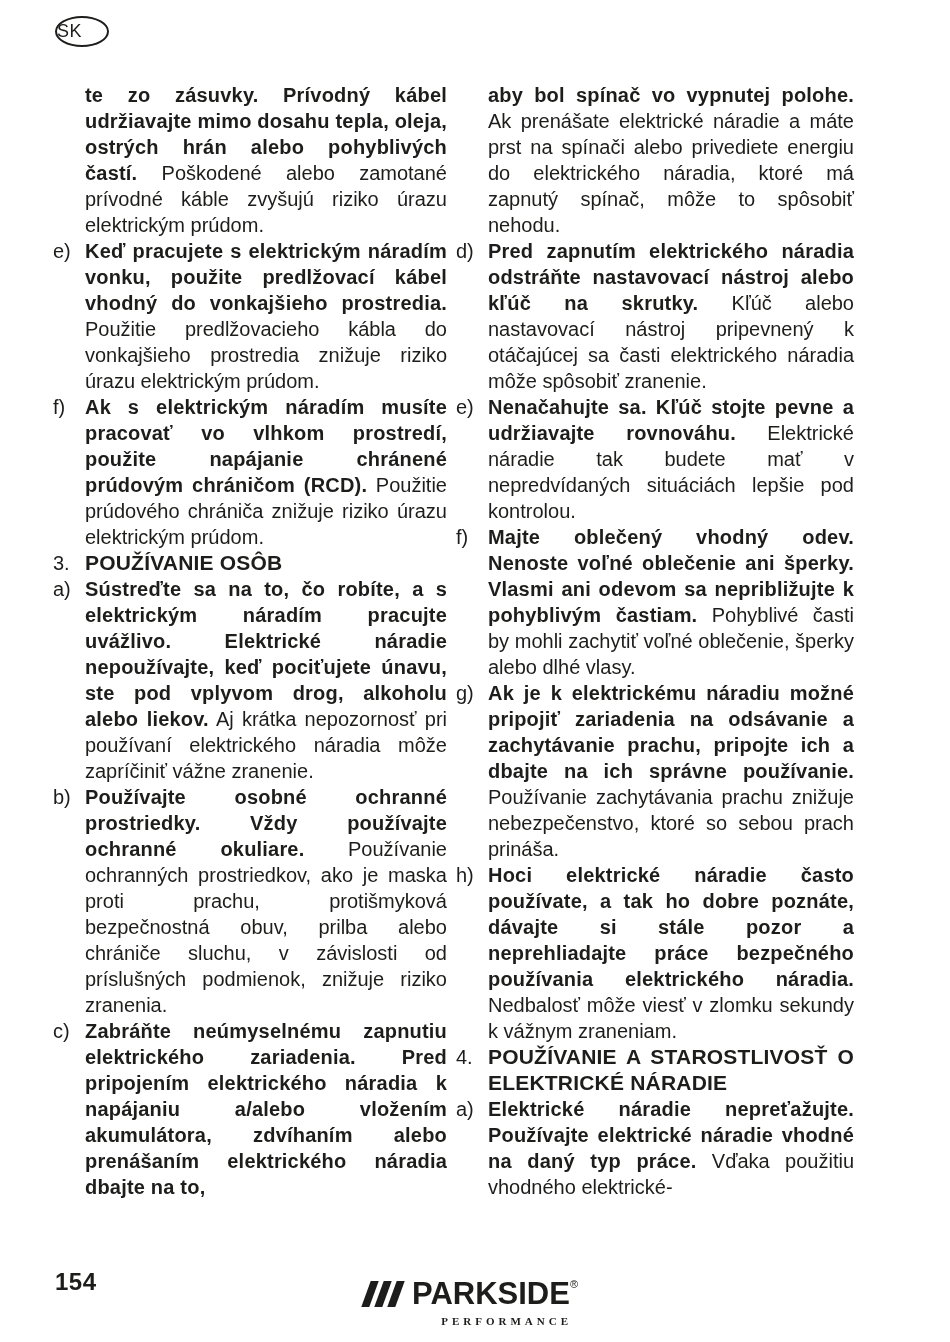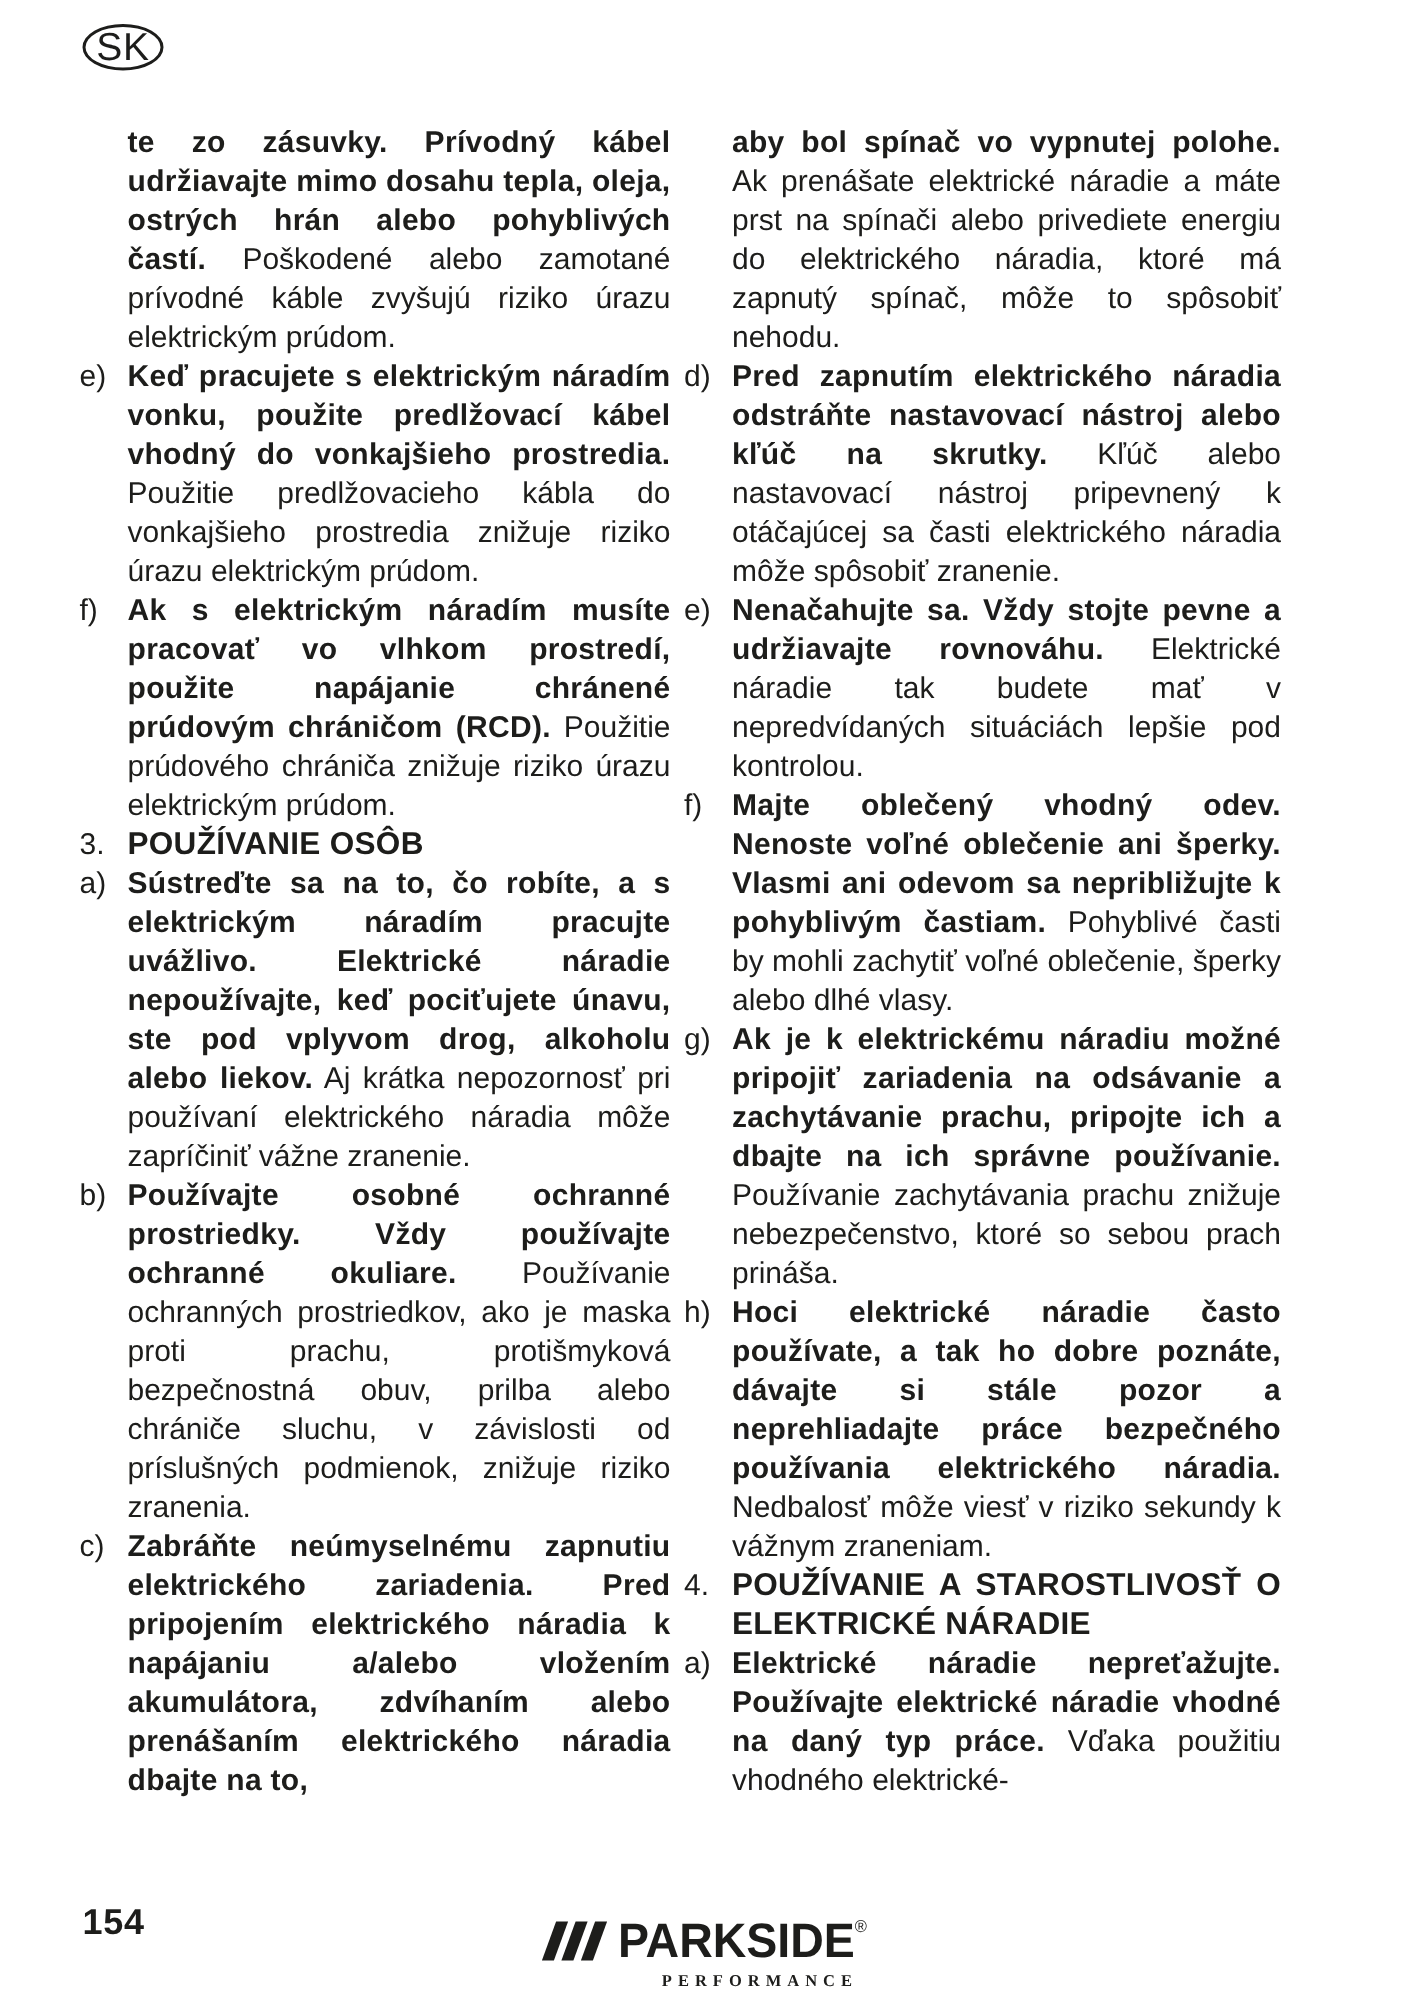--- a/index.html
+++ b/index.html
@@ -11,22 +11,22 @@
     color: #1d1d1b;
     overflow: hidden;
   }
   .page { position: absolute; inset: 0; background: #ffffff; }
 
   
   .lang-badge {
     position: absolute; left: 55px; top: 16px;
     width: 54px; height: 31px;
     border: 2.5px solid #1d1d1b; border-radius: 50%;
-    display: flex; align-items: center; justify-content: center;
-    font-size: 26px; font-weight: 400; letter-spacing: 0.5px;
+    display: flex; align-items: center; 
+    font-size: 18px; font-weight: 400; letter-spacing: 0.5px;
     color: #1d1d1b;
   }
 
   
   .col {
     position: absolute; top: 82px;
     font-size: 20px; line-height: 26px;
   }
   .col-left  { left: 53px;  width: 394px; }
   .col-right { left: 456px; width: 398px; }
@@ -111,33 +111,33 @@
     <div class="item">
       <span class="marker"></span>
       <p class="body"><b>aby bol spínač vo vypnutej polohe.</b> <span>Ak prenášate elektrické náradie a máte prst na spínači alebo privediete energiu do elektrického náradia, ktoré má zapnutý spínač, môže to spôsobiť nehodu.</span></p>
     </div>
     <div class="item">
       <span class="marker">d)</span>
       <p class="body"><b>Pred zapnutím elektrického náradia odstráňte nastavovací nástroj alebo kľúč na skrutky.</b> <span>Kľúč alebo nastavovací nástroj pripevnený k otáčajúcej sa časti elektrického náradia môže spôsobiť zranenie.</span></p>
     </div>
     <div class="item">
       <span class="marker">e)</span>
-      <p class="body"><b>Nenačahujte sa. Vždy stojte pevne a udržiavajte rovnováhu.</b> <span>Elektrické náradie tak budete mať v nepredvídaných situáciách lepšie pod kontrolou.</span></p>
+      <p class="body"><b>Nenačahujte sa. Kľúč stojte pevne a udržiavajte rovnováhu.</b> <span>Elektrické náradie tak budete mať v nepredvídaných situáciách lepšie pod kontrolou.</span></p>
     </div>
     <div class="item">
       <span class="marker">f)</span>
       <p class="body"><b>Majte oblečený vhodný odev. Nenoste voľné oblečenie ani šperky. Vlasmi ani odevom sa nepribližujte k pohyblivým častiam.</b> <span>Pohyblivé časti by mohli zachytiť voľné oblečenie, šperky alebo dlhé vlasy.</span></p>
     </div>
     <div class="item">
       <span class="marker">g)</span>
       <p class="body"><b>Ak je k elektrickému náradiu možné pripojiť zariadenia na odsávanie a zachytávanie prachu, pripojte ich a dbajte na ich správne používanie.</b> <span>Používanie zachytávania prachu znižuje nebezpečenstvo, ktoré so sebou prach prináša.</span></p>
     </div>
     <div class="item">
       <span class="marker">h)</span>
-      <p class="body"><b>Hoci elektrické náradie často používate, a tak ho dobre poznáte, dávajte si stále pozor a neprehliadajte práce bezpečného používania elektrického náradia.</b> <span>Nedbalosť môže viesť v riziko sekundy k vážnym zraneniam.</span></p>
+      <p class="body"><b>Hoci elektrické náradie často používate, a tak ho dobre poznáte, dávajte si stále pozor a neprehliadajte práce bezpečného používania elektrického náradia.</b> <span>Nedbalosť môže viesť v zlomku sekundy k vážnym zraneniam.</span></p>
     </div>
     <div class="item heading">
       <span class="marker">4.</span>
       <p class="body"><b>POUŽÍVANIE A STAROSTLIVOSŤ O ELEKTRICKÉ NÁRADIE</b></p>
     </div>
     <div class="item">
       <span class="marker">a)</span>
       <p class="body"><b>Elektrické náradie nepreťažujte. Používajte elektrické náradie vhodné na daný typ práce.</b> <span>Vďaka použitiu vhodného elektrické-</span></p>
     </div>
   </div>

